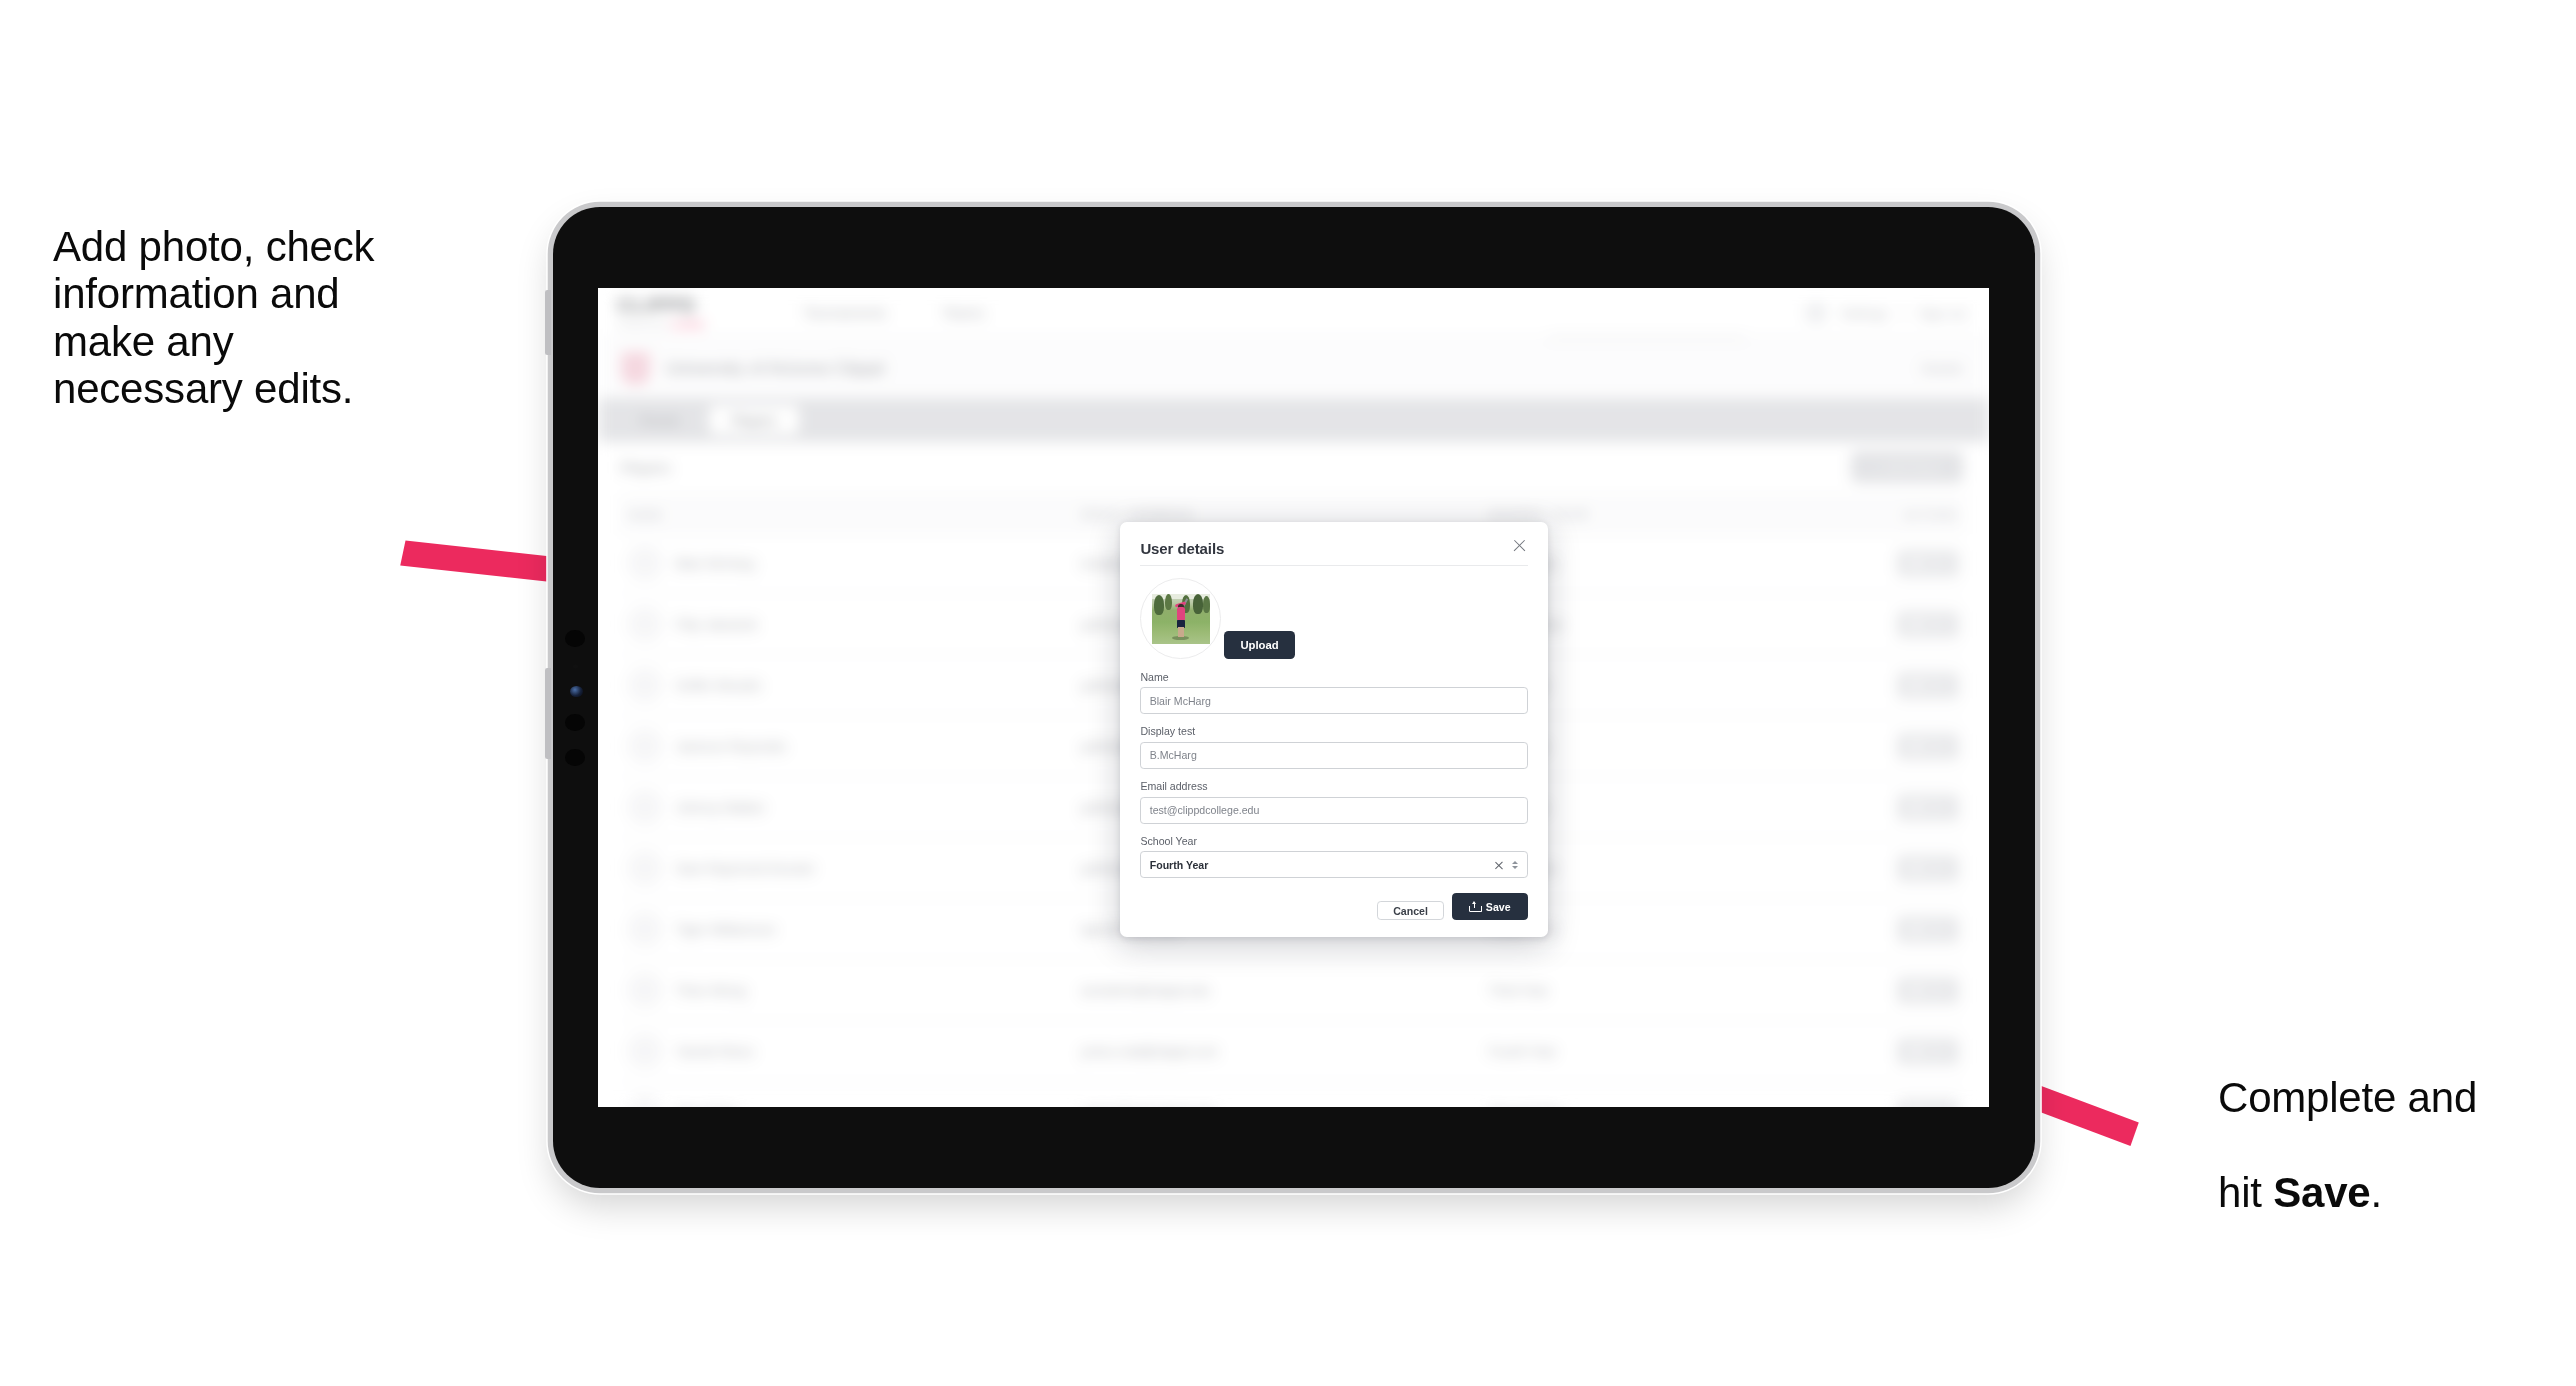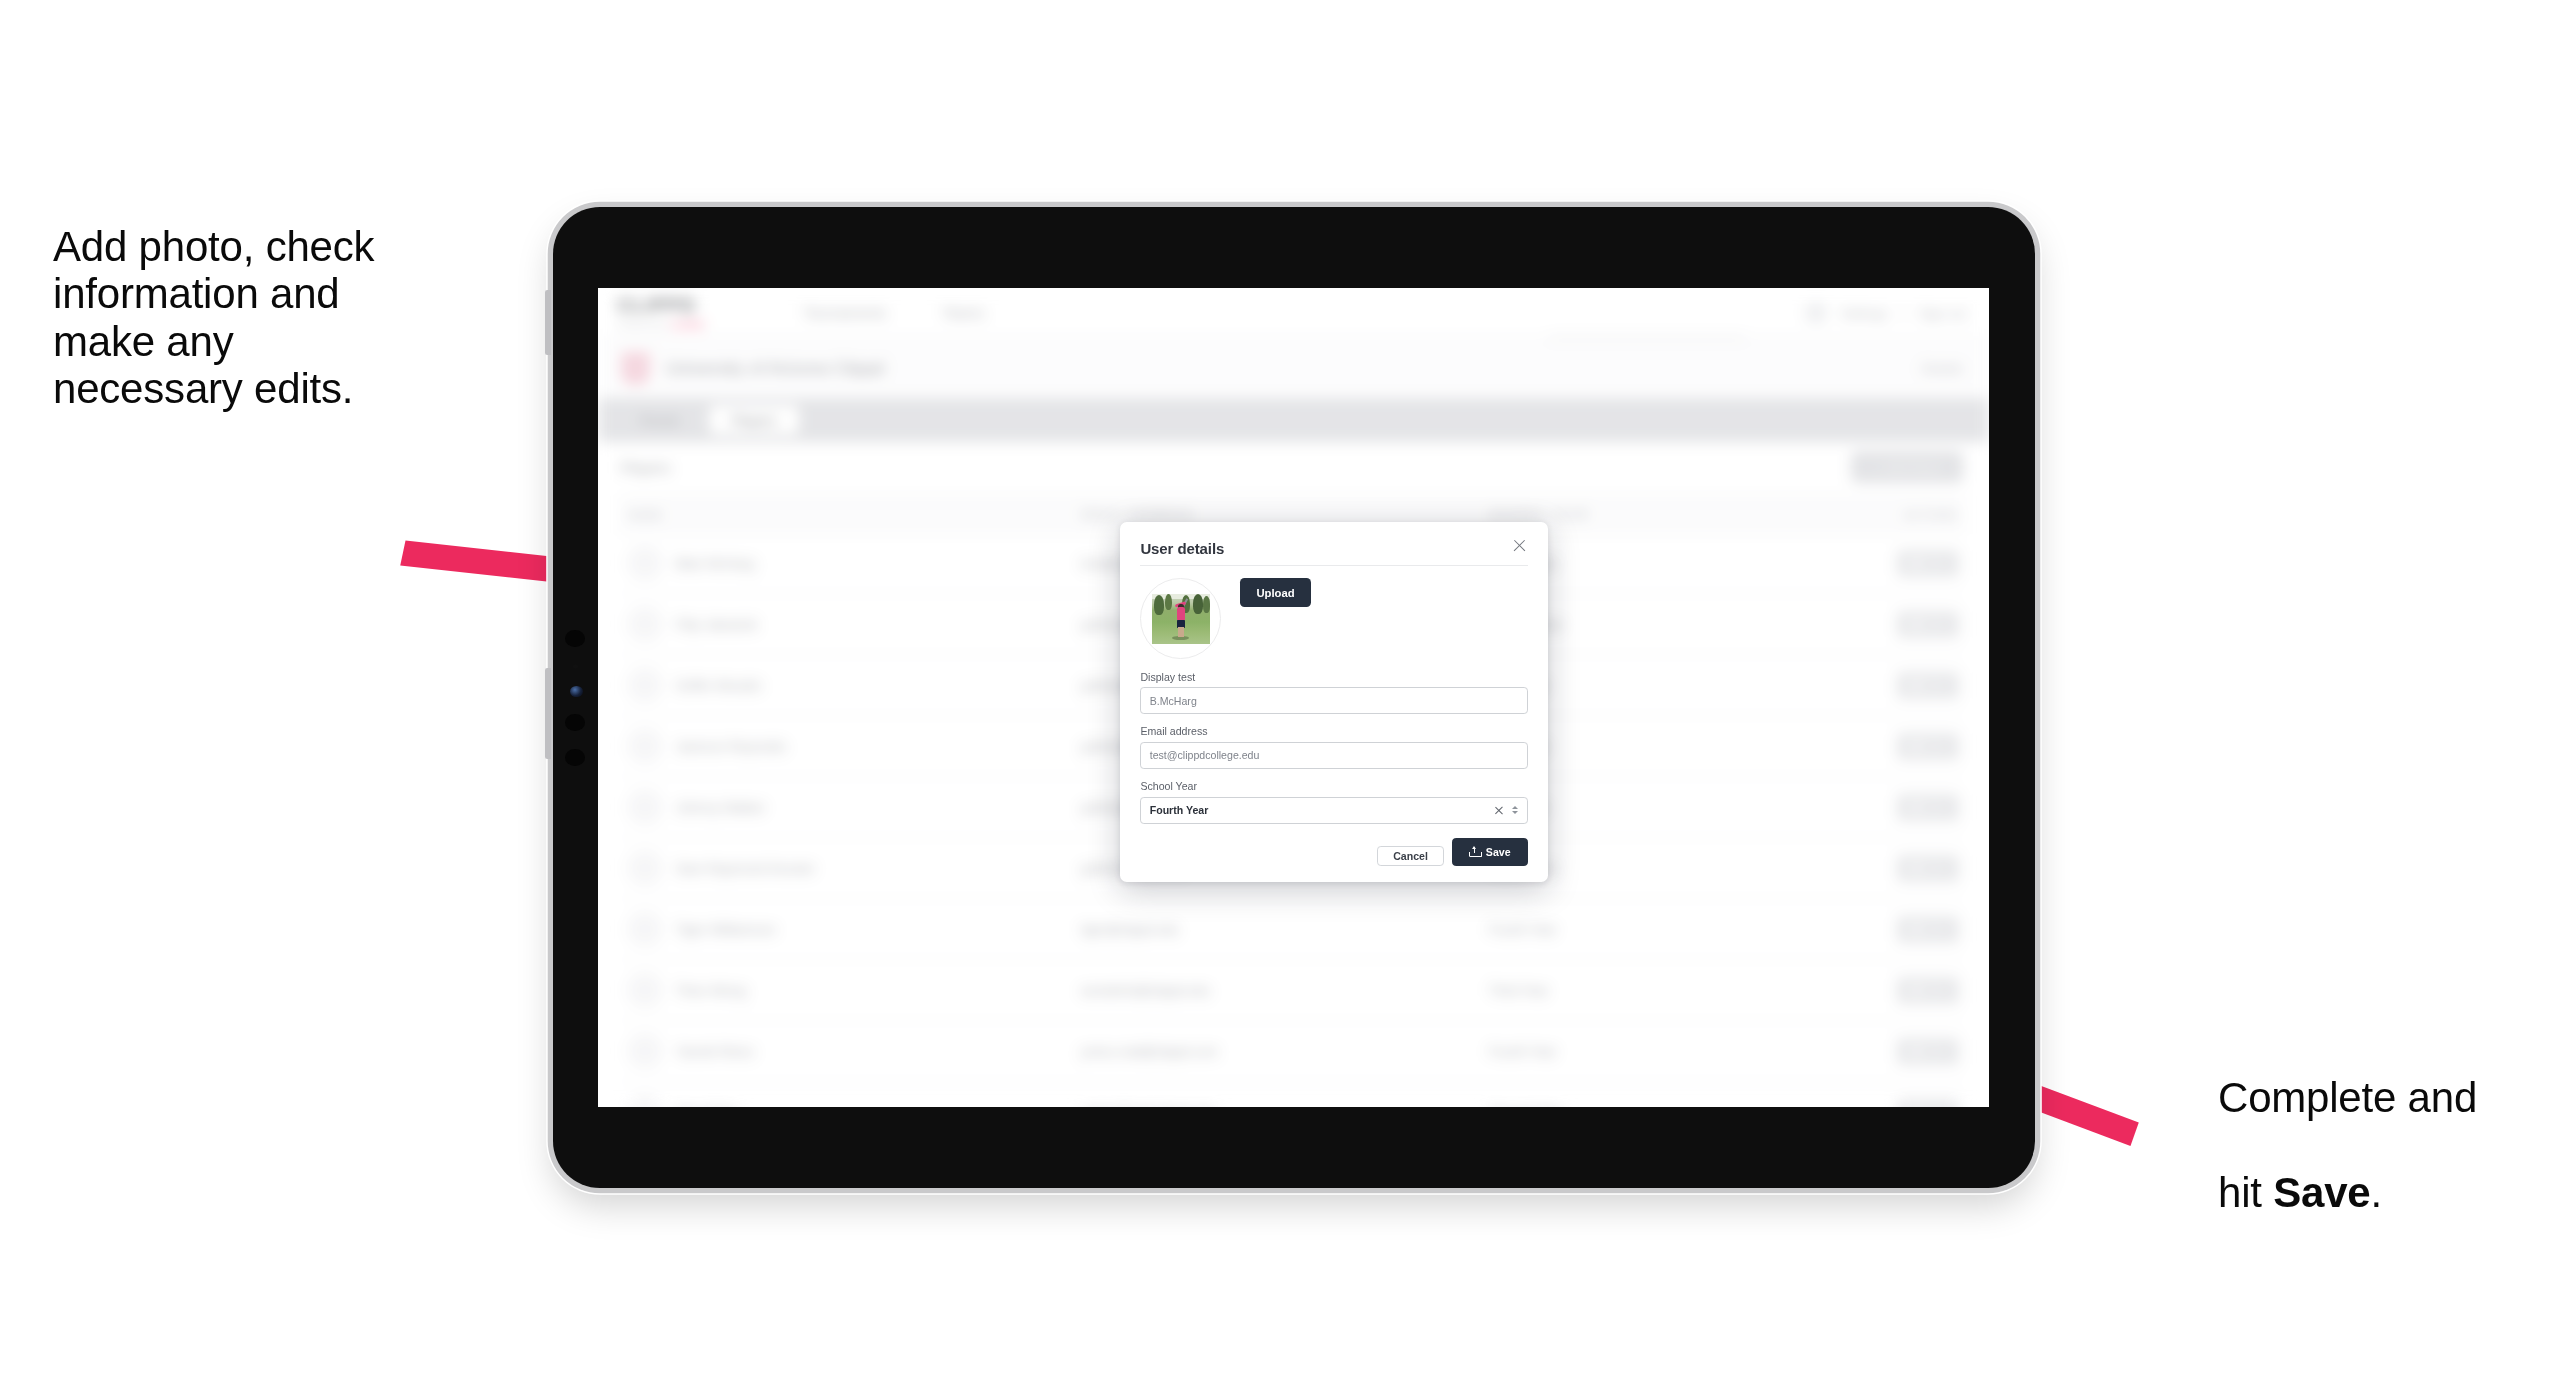--- a/index.html
+++ b/index.html
@@ -224,21 +224,21 @@
   }
   #modal-close::before, #modal-close::after {
     content: ""; position: absolute; left: 0.8px; top: 7.5px;
     width: 15px; height: 1.4px; background: #70747c;
   }
   #modal-close::before { transform: rotate(45deg); }
   #modal-close::after  { transform: rotate(-45deg); }
 
   #photo-row {
     margin: 12px 20.4px 0 20.4px;
-    display: flex; align-items: flex-start; gap: 19px;
+    display: flex; align-items: flex-end; gap: 3px;
   }
   #avatar {
     width: 79px; height: 79px; border-radius: 50%;
     border: 1.2px solid #ececed;
     display: flex; align-items: center; justify-content: center;
     overflow: hidden; flex: none;
   }
   #avatar-photo {
     width: 58px; height: 50px; position: relative; overflow: hidden;
     background: linear-gradient(to bottom,
@@ -593,20 +593,24 @@
             <div id="g-arms"></div>
             <div id="g-head"></div>
             <div id="g-torso"></div>
             <div id="g-shorts"></div>
             <div id="g-legs"></div>
           </div>
         </div>
         <div id="upload-btn">Upload</div>
       </div>
 
+      <div class="field">
+        <div class="field-label">Name</div>
+        <div class="field-input">Blair McHarg</div>
+      </div>
 
       <div class="field">
         <div class="field-label">Display test</div>
         <div class="field-input">B.McHarg</div>
       </div>
 
       <div class="field">
         <div class="field-label">Email address</div>
         <div class="field-input">test@clippdcollege.edu</div>
       </div>

